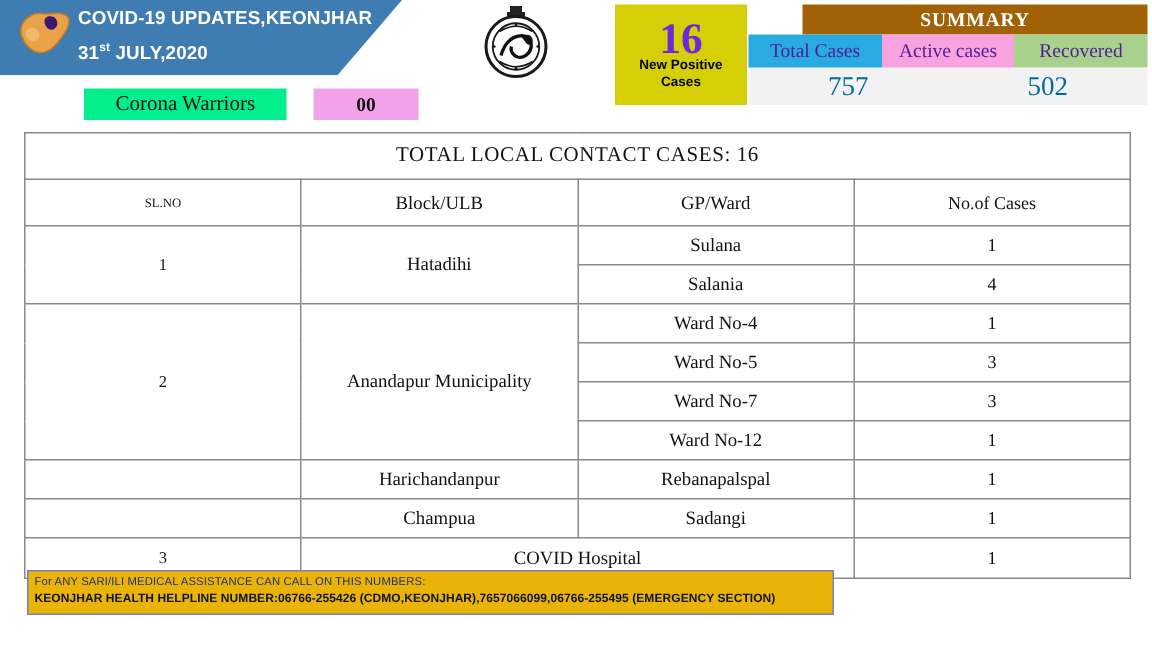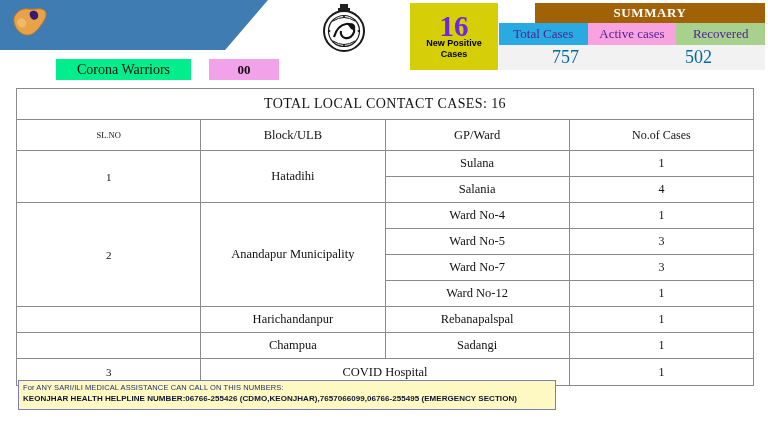--- a/index.html
+++ b/index.html
@@ -98,21 +98,21 @@
   td.slno-col{width:48px;font-size:11px;}
   td.block-col{width:228px;font-size:12.5px;}
   td.gp-col{width:276px;font-size:12.5px;}
   td.cases-col{width:186px;font-size:12px;}
   tr.data td{height:23px;}
   tr.tall td{height:24px;}
 
   
   .footer{
     position:absolute;left:18px;top:380px;width:538px;height:30px;
-    background:#fef9c3;
+    background:#eab308;
     border:1px solid #7b7fb5;
     box-sizing:border-box;
     padding:2px 4px 0 4px;
     font-family:"Liberation Sans", sans-serif;
   }
   .footer .l1{font-size:7.5px;color:#20306b;line-height:10px;letter-spacing:.1px;}
   .footer .l2{font-size:8px;color:#0d1330;font-weight:bold;line-height:11px;letter-spacing:.05px;}
 </style>
 </head>
 <body>
@@ -122,20 +122,24 @@
   <div class="banner"></div>
 
   <div class="banner-logo">
     <svg viewBox="0 0 44 36" width="44" height="36">
       <path d="M6 14 C8 8,14 4,20 5 C27 6,33 3,37 7 C40 11,36 17,33 21 C30 26,24 32,18 31 C11 30,5 22,6 14 Z" fill="#E8A24A" stroke="#C07A22" stroke-width="1"></path>
       <path d="M24 7 C28 6,31 9,30 13 C29 16,25 17,23 14 C21 11,21 8,24 7 Z" fill="#3B1A6E"></path>
       <path d="M10 16 C13 13,17 14,18 18 C19 22,15 25,12 23 C9 21,8 18,10 16 Z" fill="#F0B968"></path>
     </svg>
   </div>
 
+  <div class="banner-text">
+    <div>COVID-19 UPDATES,KEONJHAR</div>
+    <div><span>31</span><span class="sup">st</span><span> JULY,2020</span></div>
+  </div>
 
   <div class="emblem">
     <svg viewBox="0 0 52 50" width="52" height="50">
       <rect x="22" y="1" width="8" height="5" fill="#222"></rect>
       <rect x="20" y="5" width="12" height="3" fill="#222"></rect>
       <circle cx="26" cy="28" r="20" fill="none" stroke="#1a1a1a" stroke-width="2"></circle>
       <circle cx="26" cy="28" r="15.5" fill="none" stroke="#1a1a1a" stroke-width="1.2"></circle>
       <path d="M16 34 C18 27,22 22,28 21 C33 20,37 24,36 29 C35 33,31 36,27 35 C24 34,22 31,23 28" fill="none" stroke="#111" stroke-width="2.2"></path>
       <path d="M30 22 C33 19,36 20,37 23 C38 26,35 28,33 26" fill="#111"></path>
       <circle cx="26" cy="13.5" r="0.9" fill="#111"></circle>

